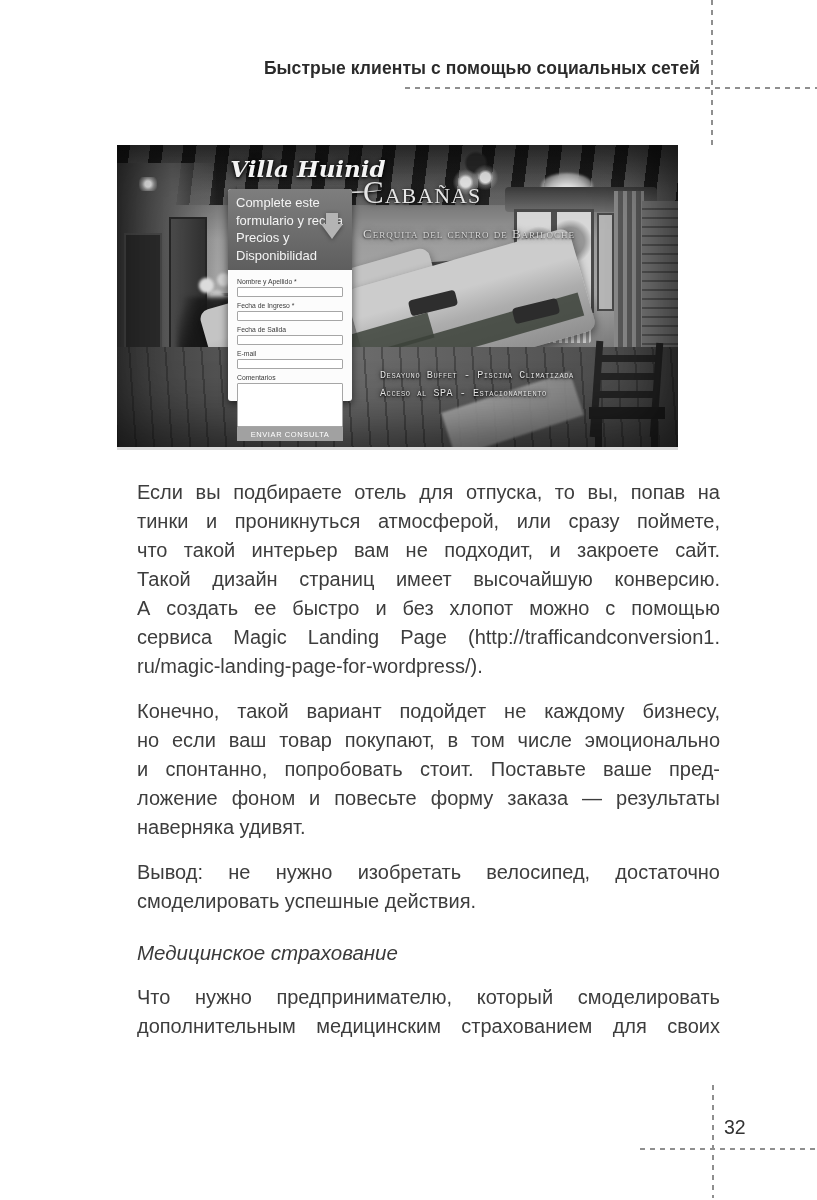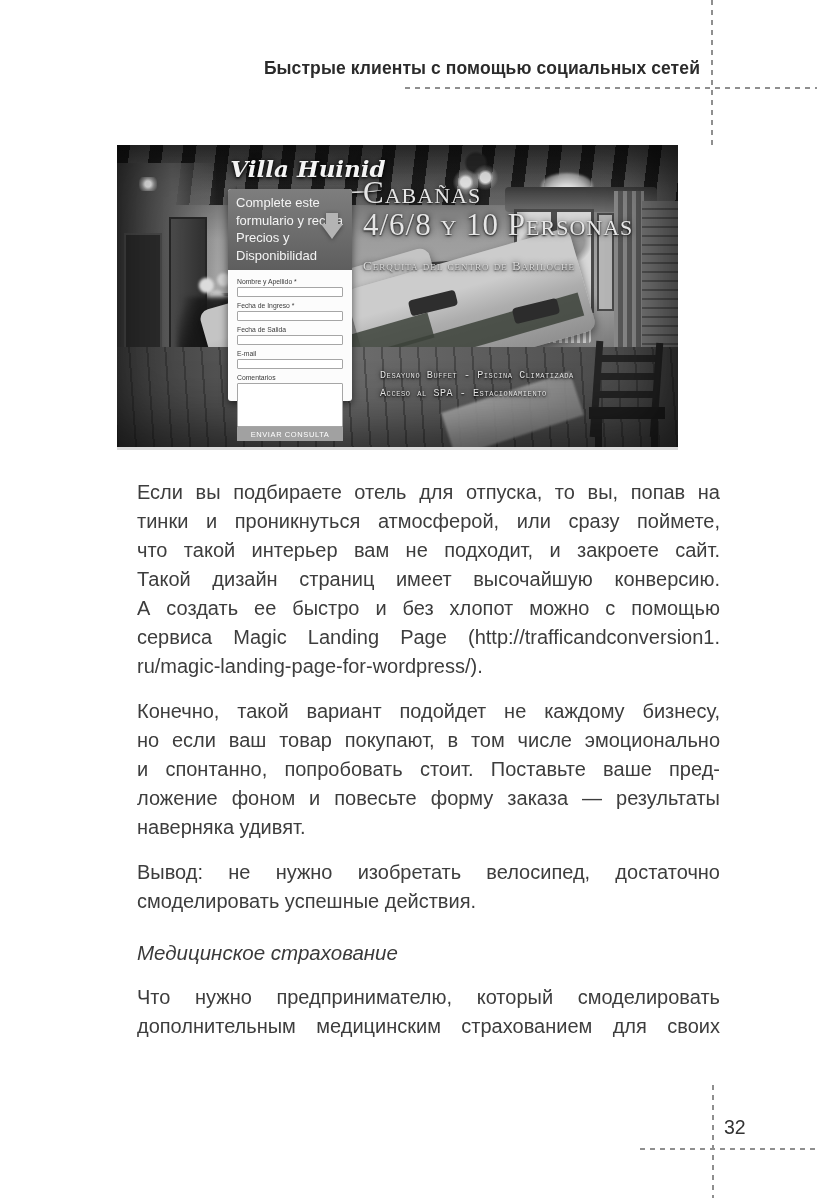--- a/index.html
+++ b/index.html
@@ -210,21 +210,20 @@
         <i class="l1"></i>
         <i class="l2"></i>
     </div>
     <div class="ph-vignette"></div>
 
     <div class="ph-logo">Villa Huinid</div>
     <div class="ph-swoosh"></div>
 
     <div class="ph-head">
       <div class="h1">Cabañas</div>
-      <div class="h2">4/6/8 y 10 Personas</div>
       <div class="h3">Cerquita del centro de Bariloche</div>
     </div>
 
     <div class="form">
       <div class="form-head">
         <div>Complete este formulario y reciba</div>
         <div>Precios y Disponibilidad</div>
       </div>
       <div class="form-arrow">
         <span class="stem"></span>

